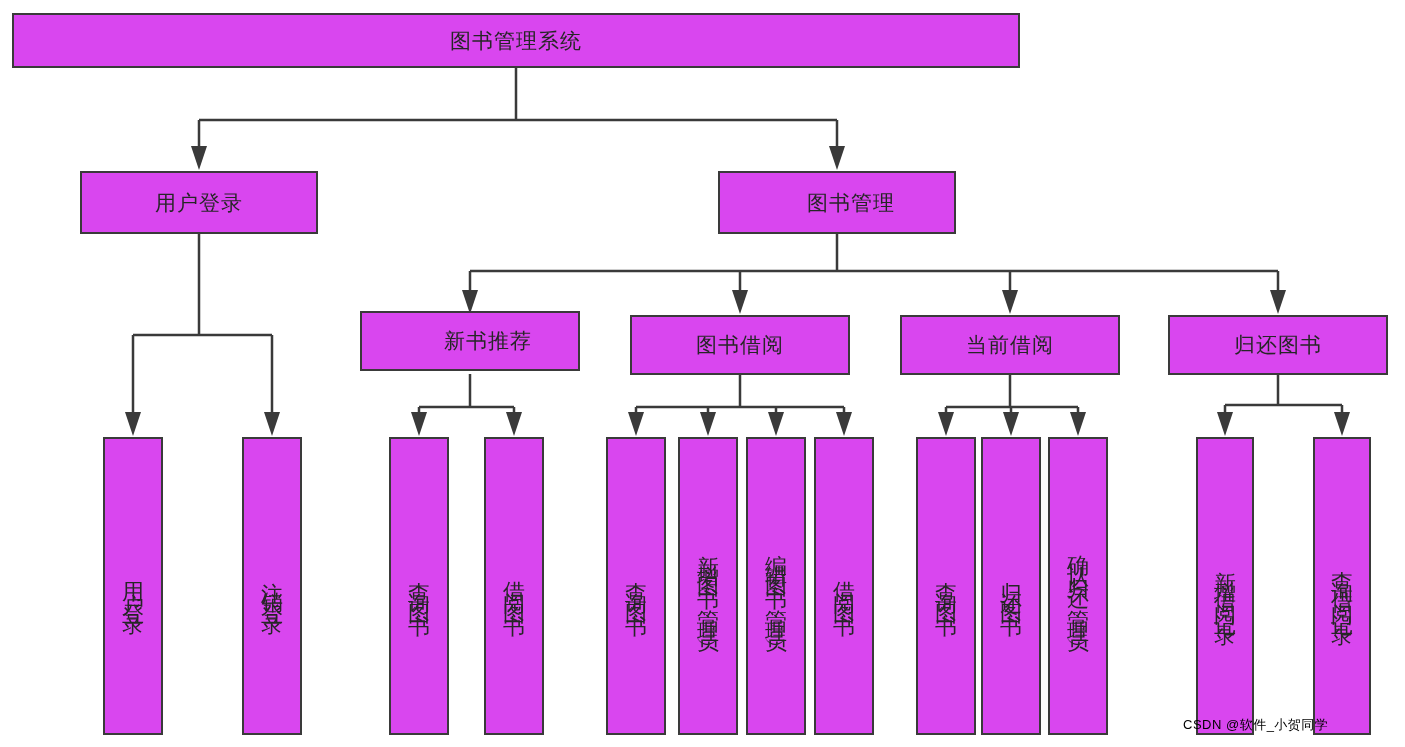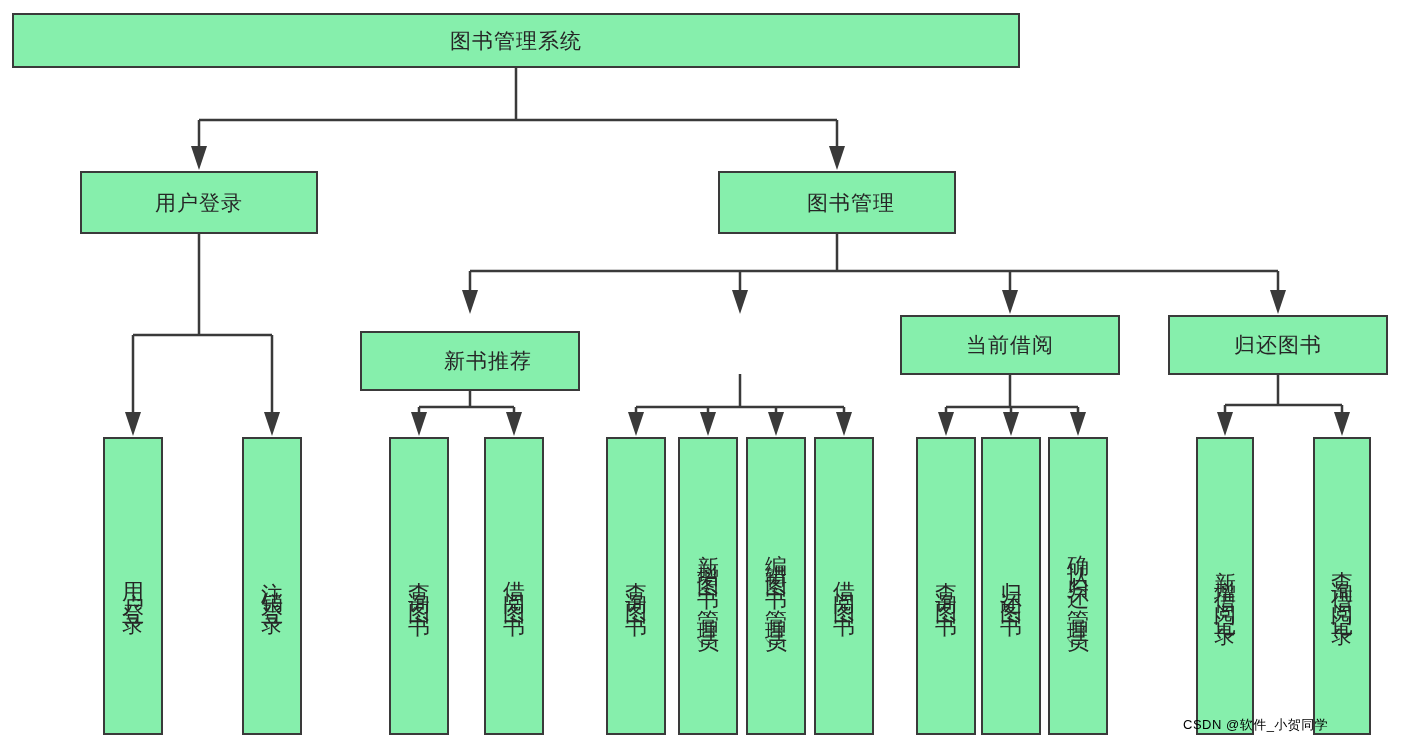--- a/index.html
+++ b/index.html
@@ -16,21 +16,21 @@
   }
   #connectors {
     position: absolute;
     left: 0; top: 0;
     pointer-events: none;
   }
   .node {
     position: absolute;
     box-sizing: border-box;
     border: 2.5px solid #3a3a3a;
-    background: #86efac;
+    background: #d946ef;
     display: flex;
     align-items: center;
     justify-content: center;
     color: #262626;
   }
   .hbox {
     font-size: 21px;
     letter-spacing: 1px;
     white-space: nowrap;
   }
@@ -106,22 +106,25 @@
     <span>图书管理系统</span>
   </div>
 
   <div class="node hbox" style="left:80px; top:171px; width:238px; height:63px;">
     <span>用户登录</span>
   </div>
   <div class="node hbox" style="left:718px; top:171px; width:238px; height:63px;padding-left:28px;">
     <span>图书管理</span>
   </div>
 
-  <div class="node hbox" style="left:360px; top:331px; width:220px; height:60px;padding-left:36px;">
+  <div class="node hbox" style="left:360px; top:311px; width:220px; height:60px;padding-left:36px;">
     <span>新书推荐</span>
+  </div>
+  <div class="node hbox" style="left:630px; top:315px; width:220px; height:60px;">
+    <span>图书借阅</span>
   </div>
   <div class="node hbox" style="left:900px; top:315px; width:220px; height:60px;align-items:center;">
     <span>当前借阅</span>
   </div>
   <div class="node hbox" style="left:1168px; top:315px; width:220px; height:60px;">
     <span>归还图书</span>
   </div>
 
   <div class="node vbox" style="left:103px; top:437px; width:60px; height:298px;">
     <span>用户登录</span>

